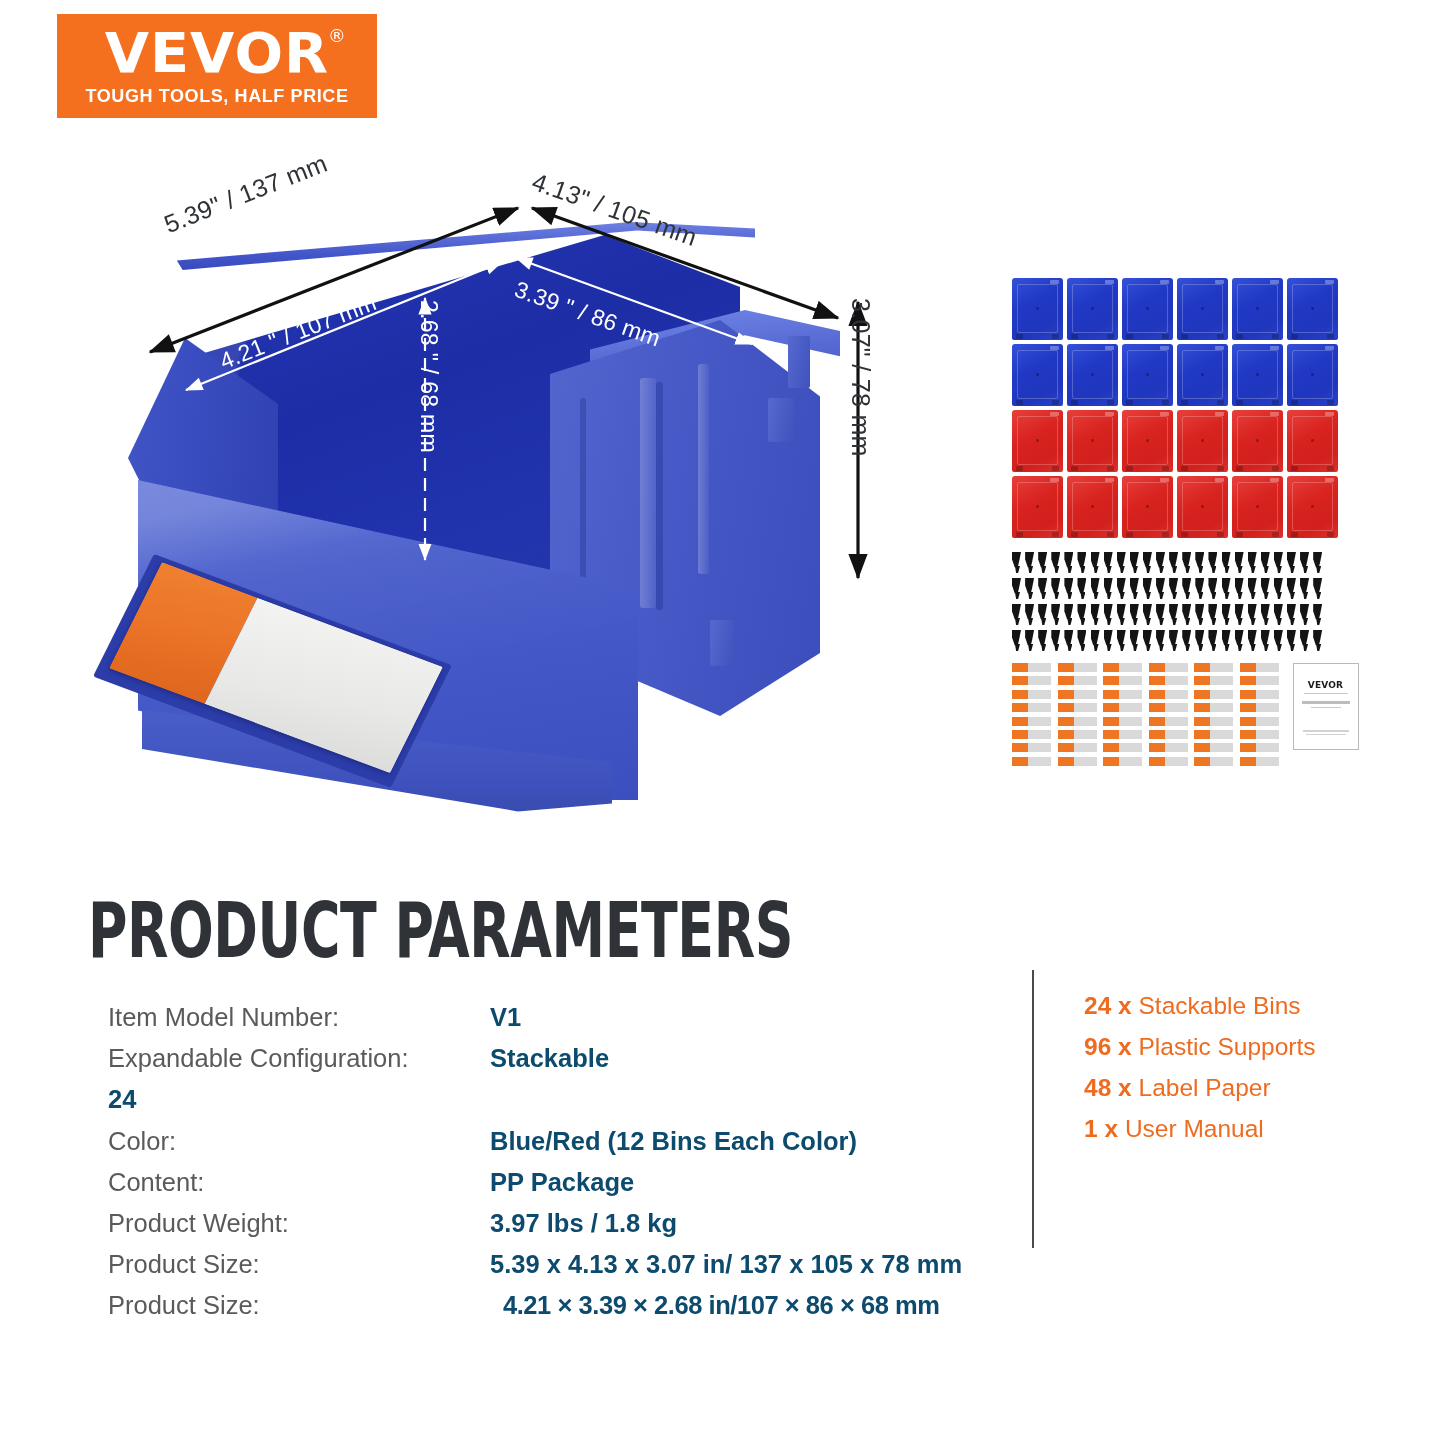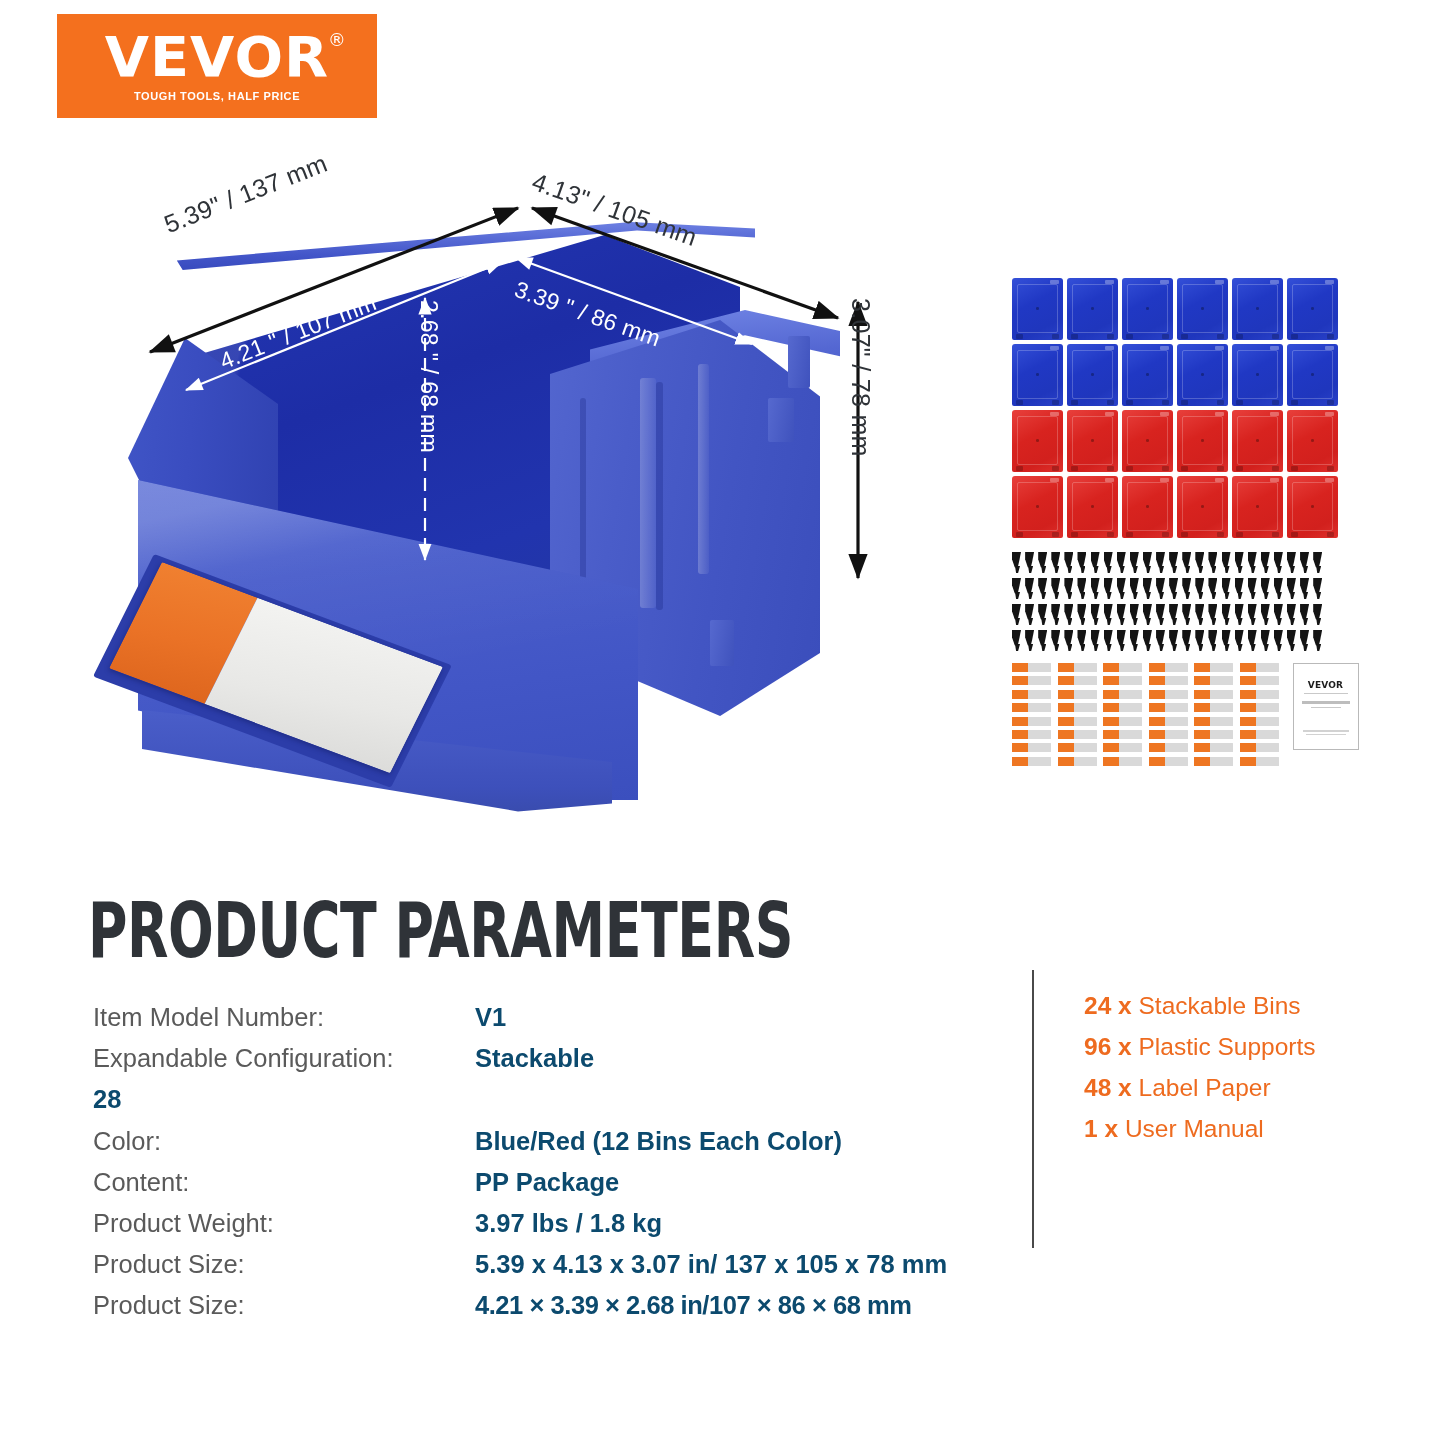--- a/index.html
+++ b/index.html
@@ -32,21 +32,21 @@
     font-family: "DejaVu Sans", sans-serif;
     transform: scaleX(1.04);
   }
   #logo-reg {
     position: absolute;
     right: -17px; top: 2px;
     font-size: 17px;
     font-weight: normal;
   }
   #logo-tagline {
-    font-size: 11px;
+    font-size: 18px;
     font-weight: bold;
     color: #ffffff;
     letter-spacing: 0.6px;
     margin-top: 5px;
     font-family: "Liberation Sans", sans-serif;
   }
 
   
   #product-photo {
     position: absolute;
@@ -332,42 +332,42 @@
     letter-spacing: -0.5px;
     font-family: "DejaVu Sans Condensed", "Liberation Sans Narrow", "Liberation Sans", sans-serif;
     transform: scaleX(0.88) scaleY(1.12);
     transform-origin: left top;
     white-space: nowrap;
   }
 
   
   #params {
     position: absolute;
-    left: 93px; top: 1003px;
+    left: 108px; top: 1003px;
     width: 880px;
   }
   .param-row {
     display: flex;
     align-items: baseline;
     height: 41.2px;
   }
   .param-label {
     width: 382px;
     font-size: 25.5px;
     color: #5a5a5a;
     font-weight: normal;
     white-space: nowrap;
   }
   .param-value {
     font-size: 25.5px;
     color: #0c4a6e;
     font-weight: bold;
     white-space: nowrap;
   }
-  .param-value.tight { letter-spacing: -0.45px; }
+  .param-value.tight { letter-spacing: -0.45px; margin-left: 13px; }
 
   
   #package-panel {
     position: absolute;
     left: 1032px; top: 968px;
     width: 340px;
   }
   #panel-divider {
     position: absolute;
     left: 0; top: 2px;
@@ -897,21 +897,21 @@
 <div id="params">
     <div class="param-row">
       <div class="param-label">Item Model Number:</div>
       <div class="param-value">V1</div>
     </div>
     <div class="param-row">
       <div class="param-label">Expandable Configuration:</div>
       <div class="param-value">Stackable</div>
     </div>
     <div class="param-row">
-      <div class="param-value">28</div>
+      <div class="param-value">24</div>
     </div>
     <div class="param-row">
       <div class="param-label">Color:</div>
       <div class="param-value">Blue/Red (12 Bins Each Color)</div>
     </div>
     <div class="param-row">
       <div class="param-label">Content:</div>
       <div class="param-value">PP Package</div>
     </div>
     <div class="param-row">

